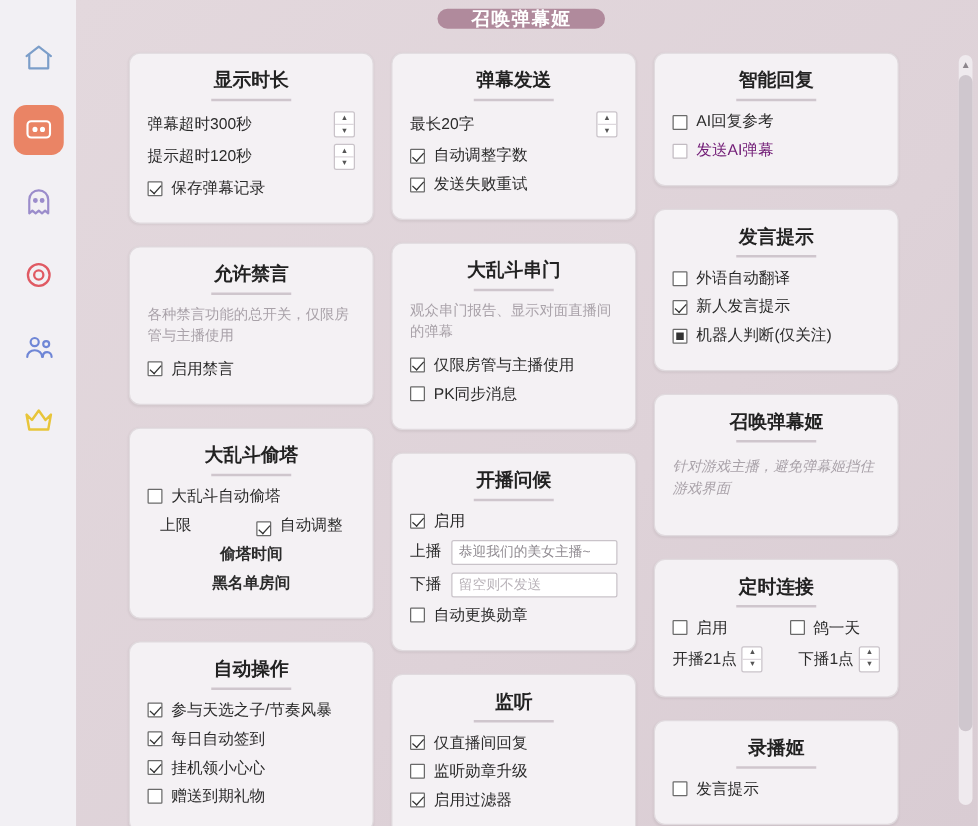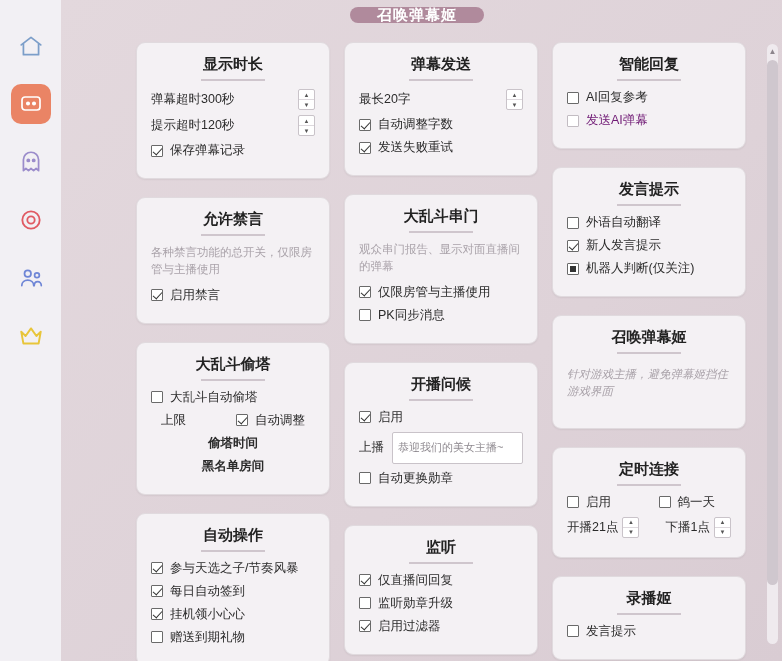--- a/index.html
+++ b/index.html
@@ -35,21 +35,21 @@
   #title-pill {
     position:absolute; left:289px; top:7px;
     width:134px; height:16px; border-radius:14px;
     background:#b08a9c;
     color:#fff; font-size:15px; font-weight:bold;
     display:flex; align-items:center; justify-content:center;
     letter-spacing:1px;
   }
   #cols {
     position:absolute; left:0; top:42px; right:0; bottom:0;
-    display:flex; gap:14px; padding-left:42px; padding-right:36px;margin-left:33px;
+    display:flex; gap:14px; padding-left:42px; padding-right:36px;
   }
   .col { width:196px; display:flex; flex-direction:column; gap:18px; }
   .col.c2 { padding-top:0; }
   .col.c3 { padding-top:0; }
 
   .card {
     background:#f4f1f4;
     border:1px solid #e0dade;
     border-radius:9px;
     padding:10px 14px 13px 14px;
@@ -88,21 +88,21 @@
     width:17px; height:21px; border:1px solid #c9c3c9; background:#fff;
     display:flex; flex-direction:column; flex:none; border-radius:2px;
   }
   .spinner span {
     flex:1; display:flex; align-items:center; justify-content:center;
     font-size:6px; color:#555; line-height:1;
   }
   .spinner span:first-child { border-bottom:1px solid #ddd8dd; }
 
   .txt {
-    flex:1; height:32px; border:1px solid #c9c3c9; background:#fff;
+    flex:1; height:20px; border:1px solid #c9c3c9; background:#fff;
     font-size:11px; color:#b9b3b9; padding:2px 5px; border-radius:2px;
     display:flex; align-items:center; overflow:hidden;
   }
   .txt.val { color:#8f8a90; }
   .inline-lbl { font-size:12.5px; margin-right:8px; color:#2b2b2b; flex:none; }
 
   .mini-spin { display:flex; align-items:center; gap:4px; }
   .mini-spin .lbl { font-size:12.5px; }
 
   
@@ -217,21 +217,21 @@
       </div>
 
       <div class="card">
         <h3><span>大乱斗偷塔</span><span class="uline"></span></h3>
         <div class="row">
           <span class="cb"></span>
           <span>大乱斗自动偷塔</span>
         </div>
         <div class="row" style="justify-content:space-between;padding:0 10px;">
           <span>上限</span>
-          <span style="display:flex;align-items:center;">
+          <span style="display:flex;align-items:flex-end;">
             <span class="cb checked"></span>
             <span>自动调整</span>
           </span>
         </div>
         <div class="row center">
           <span>偷塔时间</span>
         </div>
         <div class="row center">
           <span>黑名单房间</span>
         </div>
@@ -295,20 +295,24 @@
 
       <div class="card">
         <h3><span>开播问候</span><span class="uline"></span></h3>
         <div class="row">
           <span class="cb checked"></span>
           <span>启用</span>
         </div>
         <div class="row">
           <span class="inline-lbl">上播</span>
           <span class="txt val">恭迎我们的美女主播~</span>
+        </div>
+        <div class="row">
+          <span class="inline-lbl">下播</span>
+          <span class="txt">留空则不发送</span>
         </div>
         <div class="row">
           <span class="cb"></span>
           <span>自动更换勋章</span>
         </div>
       </div>
 
       <div class="card">
         <h3><span>监听</span><span class="uline"></span></h3>
         <div class="row">

